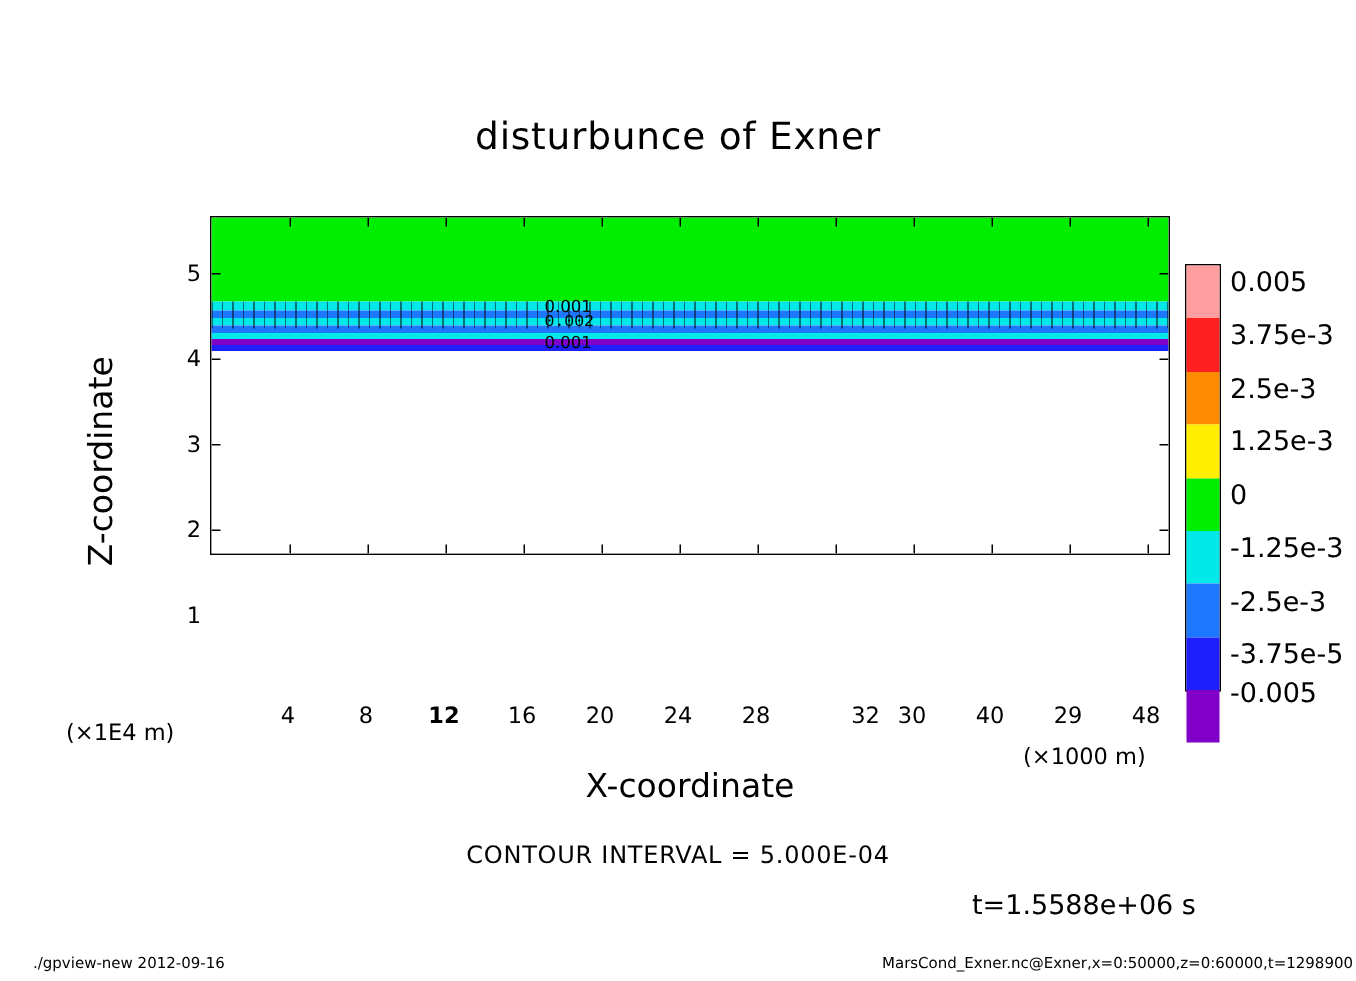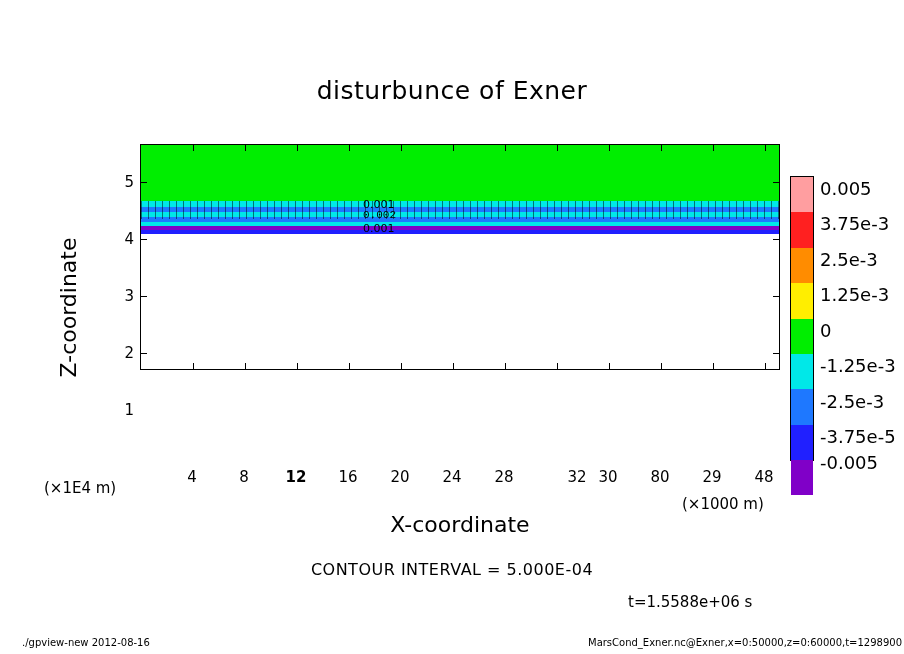--- a/index.html
+++ b/index.html
@@ -132,22 +132,22 @@
   }
 
   
   #contour-interval {
     left: 0; top: 560px; width: 904px;
     text-align: center;
     font-size: 16px;
     letter-spacing: 0.5px;
   }
   #time-stamp {
-    left: 628px; top: 593px;
-    font-size: 15px;
+    left: 648px; top: 593px;
+    font-size: 18px;
   }
   #footer-left {
     left: 22px; top: 637px;
     font-size: 10px;
     color: #000000;
   }
   #footer-right {
     left: 588px; top: 637px;
     font-size: 10px;
     color: #000000;
@@ -215,21 +215,21 @@
 
 <div class="abs xlabel-num" style="left:177px;top:468px;">4</div>
 <div class="abs xlabel-num" style="left:229px;top:468px;">8</div>
 <div class="abs xlabel-num" style="left:281px;top:468px;font-weight:bold;">12</div>
 <div class="abs xlabel-num" style="left:333px;top:468px;">16</div>
 <div class="abs xlabel-num" style="left:385px;top:468px;">20</div>
 <div class="abs xlabel-num" style="left:437px;top:468px;">24</div>
 <div class="abs xlabel-num" style="left:489px;top:468px;">28</div>
 <div class="abs xlabel-num" style="left:541px;top:468px;margin-left:21px;">32</div>
 <div class="abs xlabel-num" style="left:593px;top:468px;">30</div>
-<div class="abs xlabel-num" style="left:645px;top:468px;">80</div>
+<div class="abs xlabel-num" style="left:645px;top:468px;">40</div>
 <div class="abs xlabel-num" style="left:697px;top:468px;">29</div>
 <div class="abs xlabel-num" style="left:749px;top:468px;">48</div>
 
 <div class="abs ylabel-num" style="left:110px;top:401px;">1</div>
 <div class="abs ylabel-num" style="left:110px;top:344px;">2</div>
 <div class="abs ylabel-num" style="left:110px;top:287px;">3</div>
 <div class="abs ylabel-num" style="left:110px;top:230px;">4</div>
 <div class="abs ylabel-num" style="left:110px;top:173px;">5</div>
 
 <div class="abs" id="x-axis-title">X-coordinate</div>
@@ -254,14 +254,14 @@
 <div class="abs cb-tick-label" style="top:249px;">2.5e-3</div>
 <div class="abs cb-tick-label" style="top:284px;">1.25e-3</div>
 <div class="abs cb-tick-label" style="top:320px;">0</div>
 <div class="abs cb-tick-label" style="top:355px;">-1.25e-3</div>
 <div class="abs cb-tick-label" style="top:391px;">-2.5e-3</div>
 <div class="abs cb-tick-label" style="top:426px;">-3.75e-5</div>
 <div class="abs cb-tick-label" style="top:452px;">-0.005</div>
 
 <div class="abs" id="contour-interval">CONTOUR INTERVAL = 5.000E-04</div>
 <div class="abs" id="time-stamp">t=1.5588e+06 s</div>
-<div class="abs" id="footer-left">./gpview-new  2012-08-16</div>
+<div class="abs" id="footer-left">./gpview-new  2012-09-16</div>
 <div class="abs" id="footer-right">MarsCond_Exner.nc@Exner,x=0:50000,z=0:60000,t=1298900</div>
 
 </body></html>

